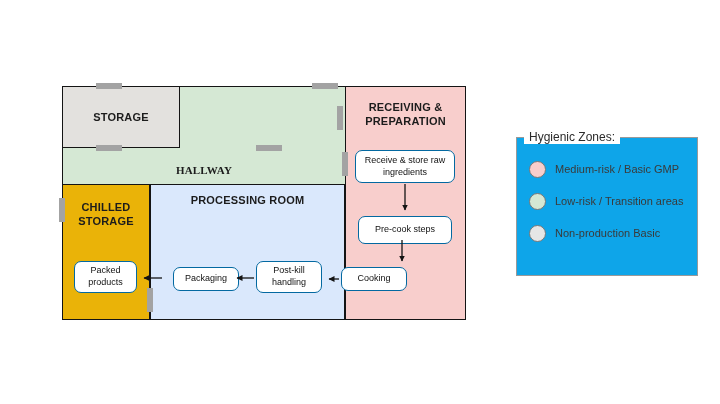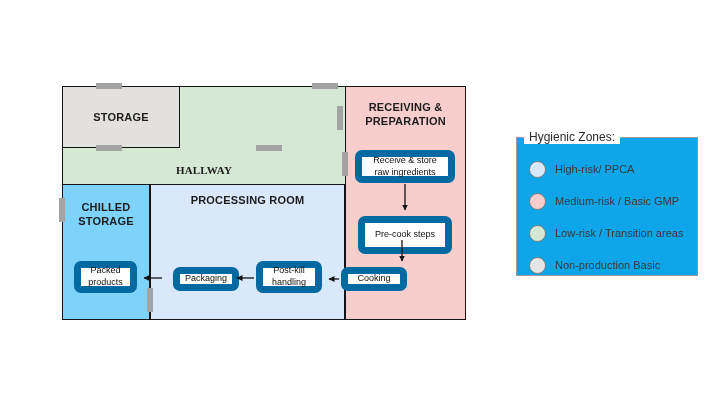--- a/index.html
+++ b/index.html
@@ -27,25 +27,25 @@
   .d1 { left:96px;  top:83px; }
   .d2 { left:96px;  top:145px; }
   .d3 { left:256px; top:145px; }
   .d4 { left:337px; top:106px; }
   .d5 { left:312px; top:83px; }
   .d6 { left:59px;  top:198px; }
   .d7 { left:147px; top:288px; }
   .d8 { left:342px; top:152px; }
 
   
-  .step { position:absolute; z-index:6; background:#ffffff; border:7px solid #0369a1; border-radius:7px;
+  .step { position:absolute; z-index:6; background:#ffffff; border:1px solid #0369a1; border-radius:7px;
           font-size:9px; color:#111111; display:flex; align-items:center; justify-content:center;
           text-align:center; line-height:1.3; padding:2px 5px; }
   .st-receive  { left:355px; top:150px; width:100px; height:33px; }
-  .st-precook  { left:358px; top:216px; width:94px;  height:38px; }
+  .st-precook  { left:358px; top:216px; width:94px;  height:28px; }
   .st-cooking  { left:341px; top:267px; width:66px;  height:24px; }
   .st-postkill { left:256px; top:261px; width:66px;  height:32px; }
   .st-pack     { left:173px; top:267px; width:66px;  height:24px; }
   .st-packed   { left:74px;  top:261px; width:63px;  height:32px; }
 
   .arrows { position:absolute; left:0; top:0; z-index:7; pointer-events:none; }
 
   
   .legend { position:absolute; left:480px; top:137px; width:182px; height:139px; border:1px solid #999999;
             background:#0ea5e9; z-index:8; padding:22px 0 0 12px;margin-left:36px; }
@@ -64,21 +64,21 @@
 
   <div class="zone zone-receiving" style="background-color: rgb(248, 206, 204);">
     <div class="room-label w110">RECEIVING &amp; PREPARATION</div>
   </div>
 
   <div class="room room-offices" style="background-color: rgb(227, 225, 222);">
     <div class="room-label">STORAGE</div>
   </div>
 
 
-  <div class="room room-chilled" style="background-color: #7dd3fc;">
+  <div class="room room-chilled" style="background-color: #eab308;">
     <div class="room-label w70">CHILLED STORAGE</div>
   </div>
 
   <div class="room room-processing" style="background-color: rgb(218, 232, 252);">
     <div class="room-label">PROCESSING ROOM</div>
   </div>
 
   <div class="room-label hallway-label">HALLWAY</div>
 
   <div class="door door-h d1"></div>
@@ -106,24 +106,20 @@
     <line x1="405" y1="184" x2="405" y2="210" stroke="#141414" stroke-width="1.3" marker-end="url(#ah)"></line>
     <line x1="402" y1="240" x2="402" y2="261" stroke="#141414" stroke-width="1.3" marker-end="url(#ah)"></line>
     <line x1="339" y1="279" x2="329" y2="279" stroke="#141414" stroke-width="1.3" marker-end="url(#ah)"></line>
     <line x1="254" y1="278" x2="237" y2="278" stroke="#141414" stroke-width="1.3" marker-end="url(#ah)"></line>
     <line x1="162" y1="278" x2="144" y2="278" stroke="#141414" stroke-width="1.3" marker-end="url(#ah)"></line>
   </svg>
 
   <div class="legend">
     <div class="legend-title">Hygienic Zones:</div>
 
-    <div class="legend-item">
-      <span class="legend-swatch" style="background-color: rgb(218, 232, 252);"></span>
-      <span class="legend-label">High-risk/ PPCA</span>
-    </div>
 
     <div class="legend-item">
       <span class="legend-swatch" style="background-color: rgb(248, 206, 204);"></span>
       <span class="legend-label">Medium-risk / Basic GMP</span>
     </div>
 
     <div class="legend-item">
       <span class="legend-swatch" style="background-color: rgb(213, 232, 212);"></span>
       <span class="legend-label">Low-risk / Transition areas</span>
     </div>

